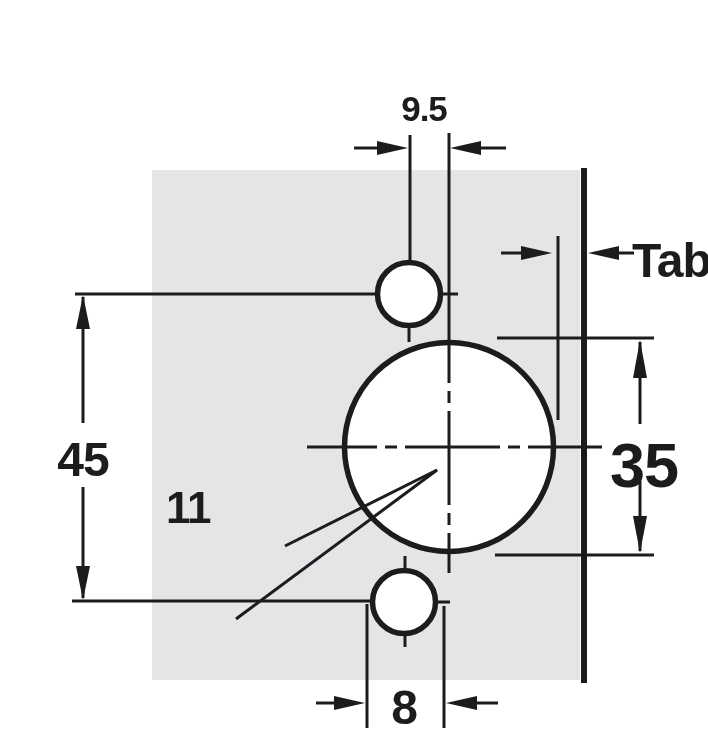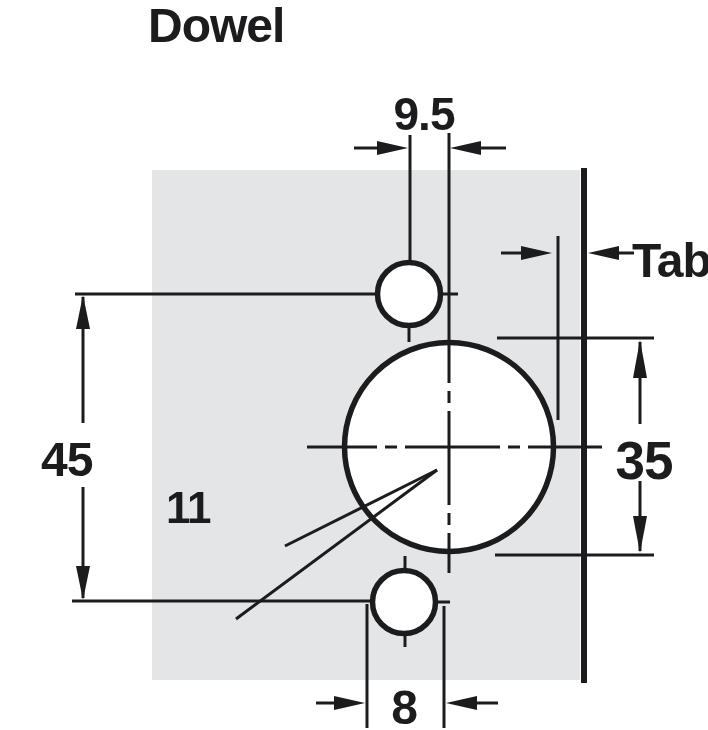--- a/index.html
+++ b/index.html
@@ -33,24 +33,24 @@
   }
   .lbl {
     position: absolute;
     font-weight: bold;
     color: #1c1c1e;
     letter-spacing: -1px;
     white-space: nowrap;
     line-height: 1;
   }
   .title        { left: 148px; top: 2px;   font-size: 48px; }
-  .dim-top      { left: 384px; top: 91px;  width: 80px; text-align: center; font-size: 46px; }
+  .dim-top      { left: 384px; top: 91px;  width: 80px; text-align: center; font-size: 35px; }
   .tab-label    { left: 632px; top: 237px; font-size: 48px; }
-  .dim-left     { left: 41px;  top: 436px; width: 84px; text-align: left; font-size: 48px; }
-  .dim-right    { left: 602px; top: 434px; width: 84px; text-align: center; font-size: 53px; }
+  .dim-left     { left: 41px;  top: 436px; width: 84px; text-align: center; font-size: 48px; }
+  .dim-right    { left: 602px; top: 434px; width: 84px; text-align: center; font-size: 63px; }
   .dim-bottom   { left: 374px; top: 684px; width: 60px; text-align: center; font-size: 48px; }
   .depth-note   { left: 166px; top: 481px; font-size: 44px; line-height: 54px; letter-spacing: -1px; font-weight: bold; }
   .angle-note   { left: 2px;   top: 630px; font-size: 47px; }
   svg .ln   { stroke: #1c1c1e; stroke-width: 3; fill: none; }
   svg .thk  { stroke: #1c1c1e; stroke-width: 6; fill: none; }
   svg .circ { stroke: #1c1c1e; stroke-width: 5.5; fill: #ffffff; }
   svg .ctr  { stroke: #1c1c1e; stroke-width: 3; fill: none; }
   svg .ah   { fill: #1c1c1e; stroke: none; }
 </style>
 </head>
@@ -116,21 +116,20 @@
     <g>
       <line class="ln" x1="367" y1="604" x2="367" y2="728"></line>
       <line class="ln" x1="444" y1="606" x2="444" y2="728"></line>
       <line class="ln" x1="316" y1="703" x2="338" y2="703"></line>
       <polygon class="ah" points="365,703 334,696 334,710"></polygon>
       <polygon class="ah" points="446,703 477,696 477,710"></polygon>
       <line class="ln" x1="477" y1="703" x2="498" y2="703"></line>
     </g>
   </svg>
 
-  <div class="lbl title">Dowel</div>
   <div class="lbl dim-top">9.5</div>
   <div class="lbl tab-label">Tab</div>
   <div class="lbl dim-left">45</div>
   <div class="lbl dim-right">35</div>
   <div class="lbl dim-bottom">8</div>
   <div class="lbl depth-note">
     <div>11</div>
   </div>
 
 </div>

